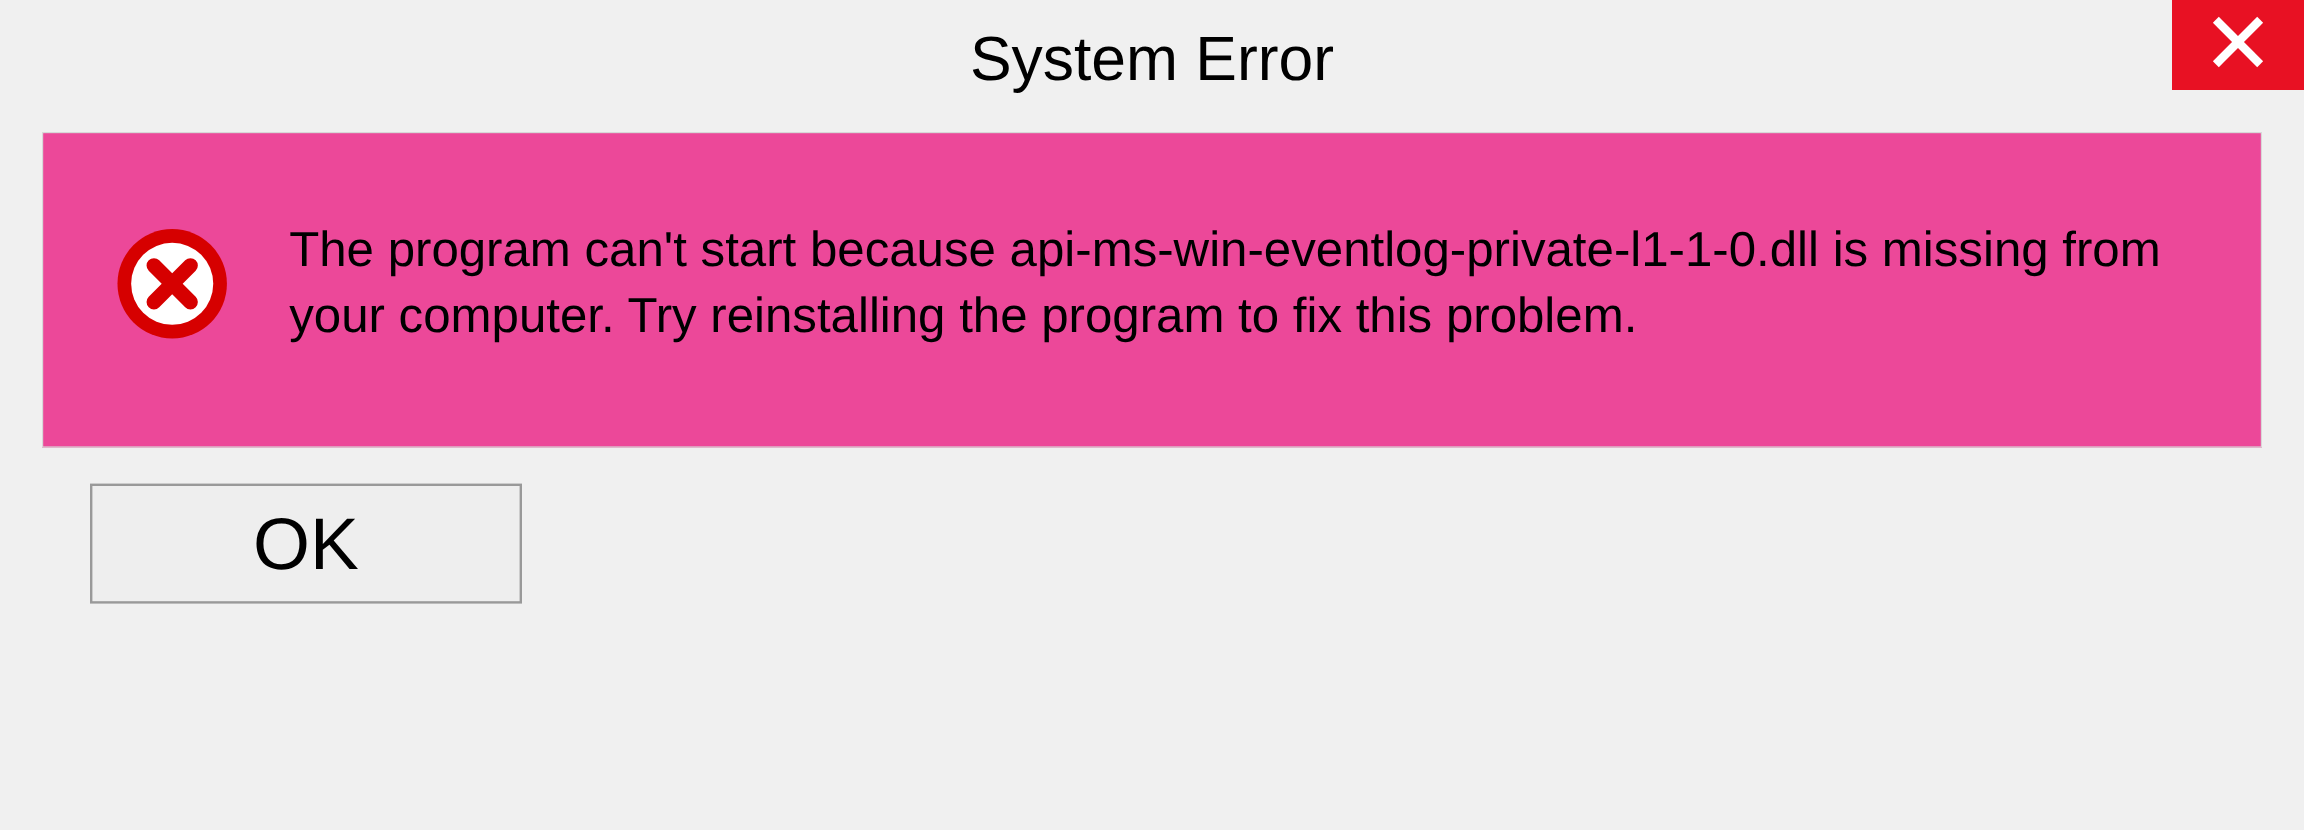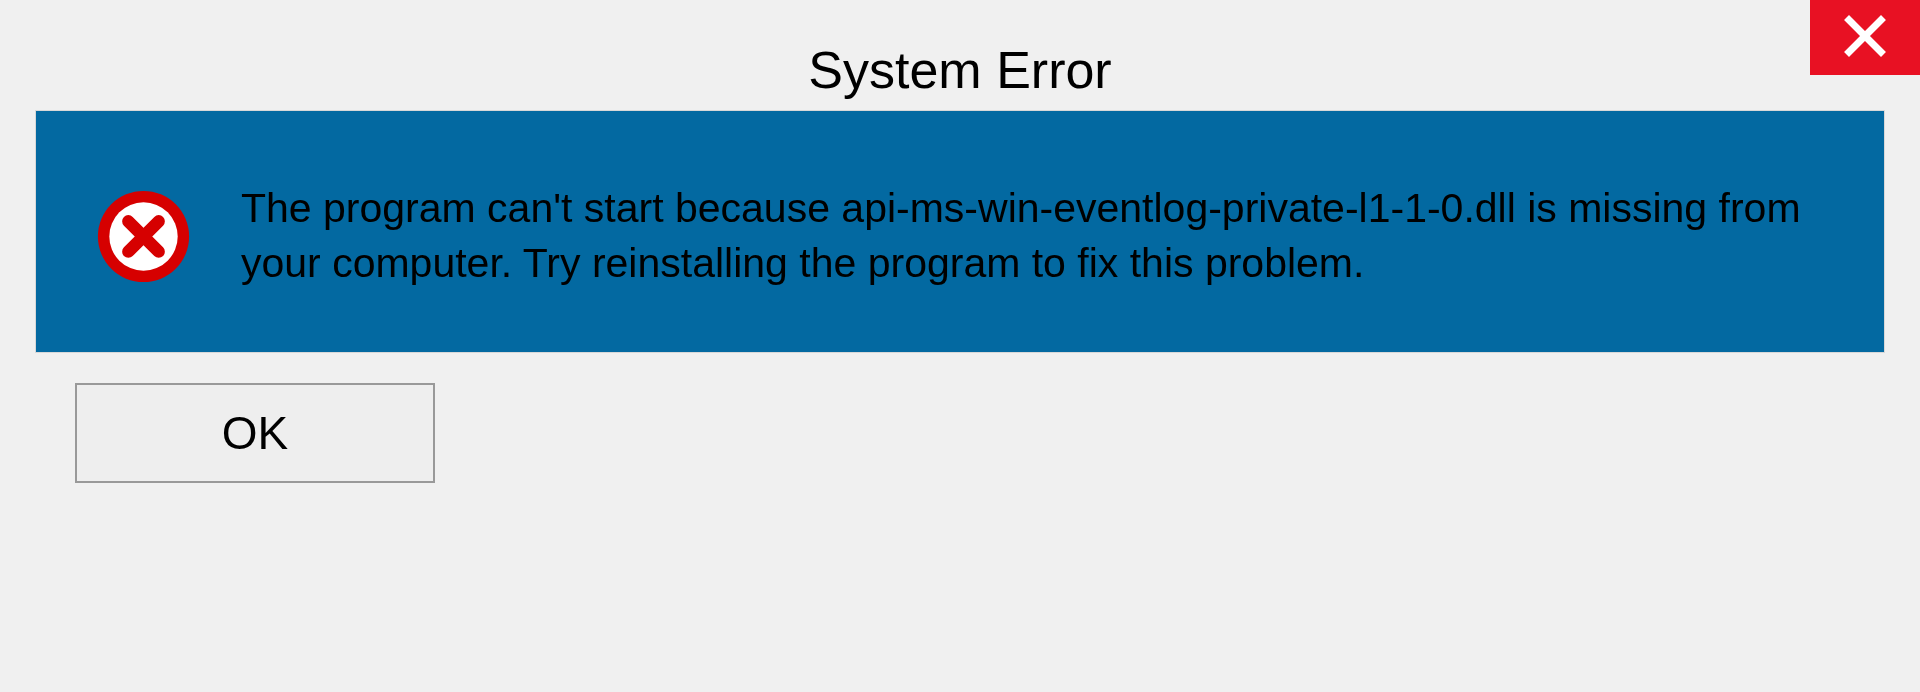--- a/index.html
+++ b/index.html
@@ -9,21 +9,21 @@
     }
     body {
       font-family: "Segoe UI", Arial, sans-serif;
       background: #f0f0f0;
       width: 1920px;
       height: 692px;
       position: relative;
     }
     .title-bar {
       display: flex;
-      align-items: flex-end;
+      align-items: flex-start;
       justify-content: center;
       position: relative;
       height: 100px;
       padding-top: 20px;
     }
     .title-text {
       font-size: 52px;
       font-weight: 400;
       color: #000;
     }
@@ -38,23 +38,23 @@
       align-items: center;
       justify-content: center;
       cursor: pointer;
     }
     .close-btn svg {
       width: 48px;
       height: 48px;
     }
     .content-panel {
       margin: 10px 35px 0 35px;
-      background: #0369a1;
+      background: #ec4899;
       border: 1px solid #d8d8d8;
-      padding: 70px 60px 60px 60px;
+      padding: 70px 60px 80px 60px;
       display: flex;
       align-items: flex-start;
       gap: 50px;
     }
     .error-icon {
       flex-shrink: 0;
       width: 95px;
       height: 95px;
       margin-top: 8px;
     }
@@ -79,21 +79,21 @@
       font-weight: 800;
       color: #e81123;
       letter-spacing: 0px;
       font-family: Arial, sans-serif;
     }
     .ok-btn {
       width: 360px;
       height: 100px;
       background: #eeeeee;
       border: 2px solid #999;
-      font-size: 46px;
+      font-size: 61px;
       font-weight: 400;
       color: #000;
       display: flex;
       align-items: center;
       justify-content: center;
       cursor: pointer;
       font-family: "Segoe UI", Arial, sans-serif;
     }
   </style>
 </head>

